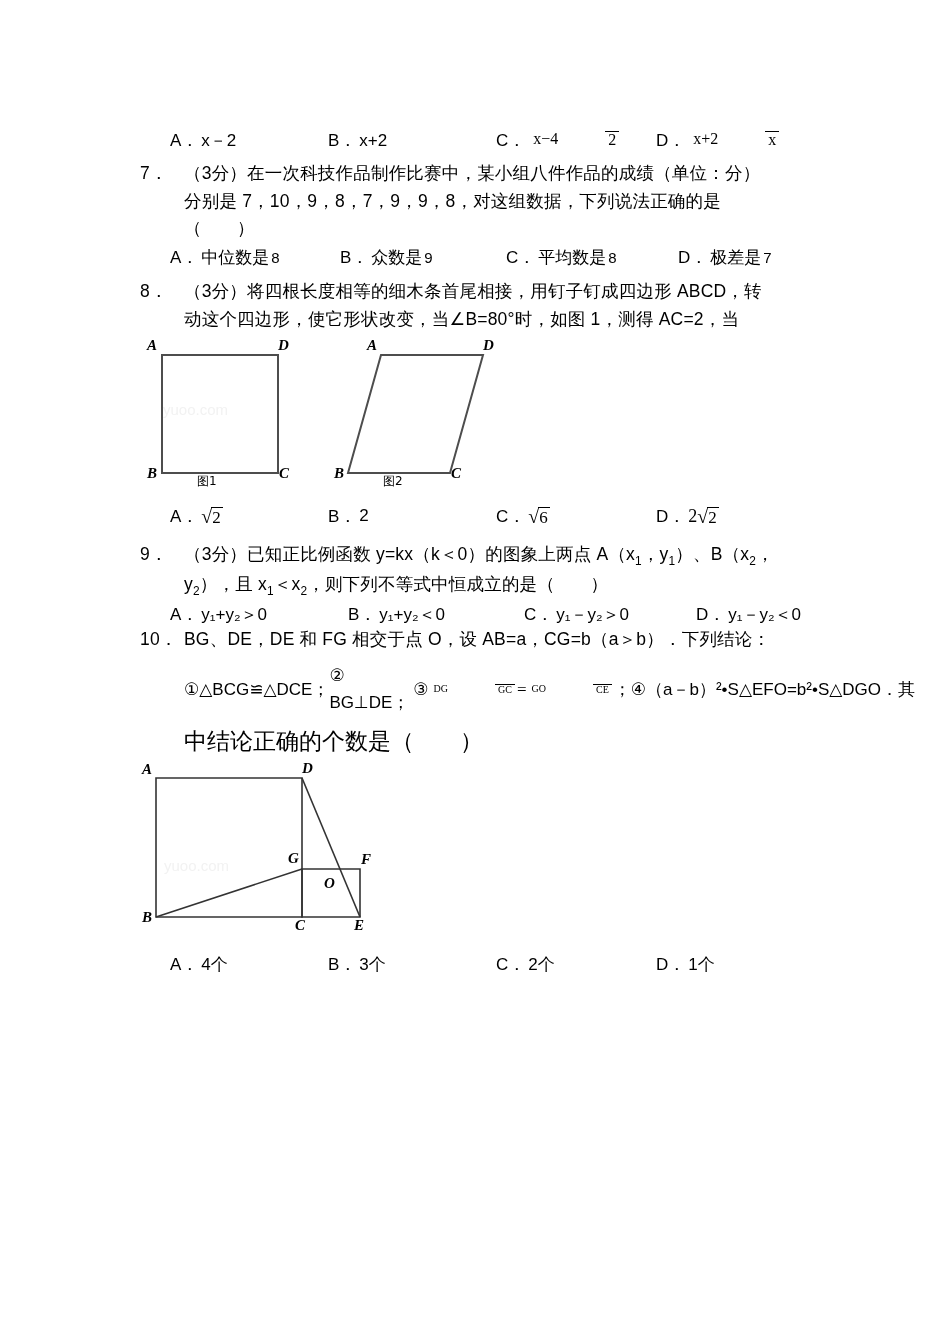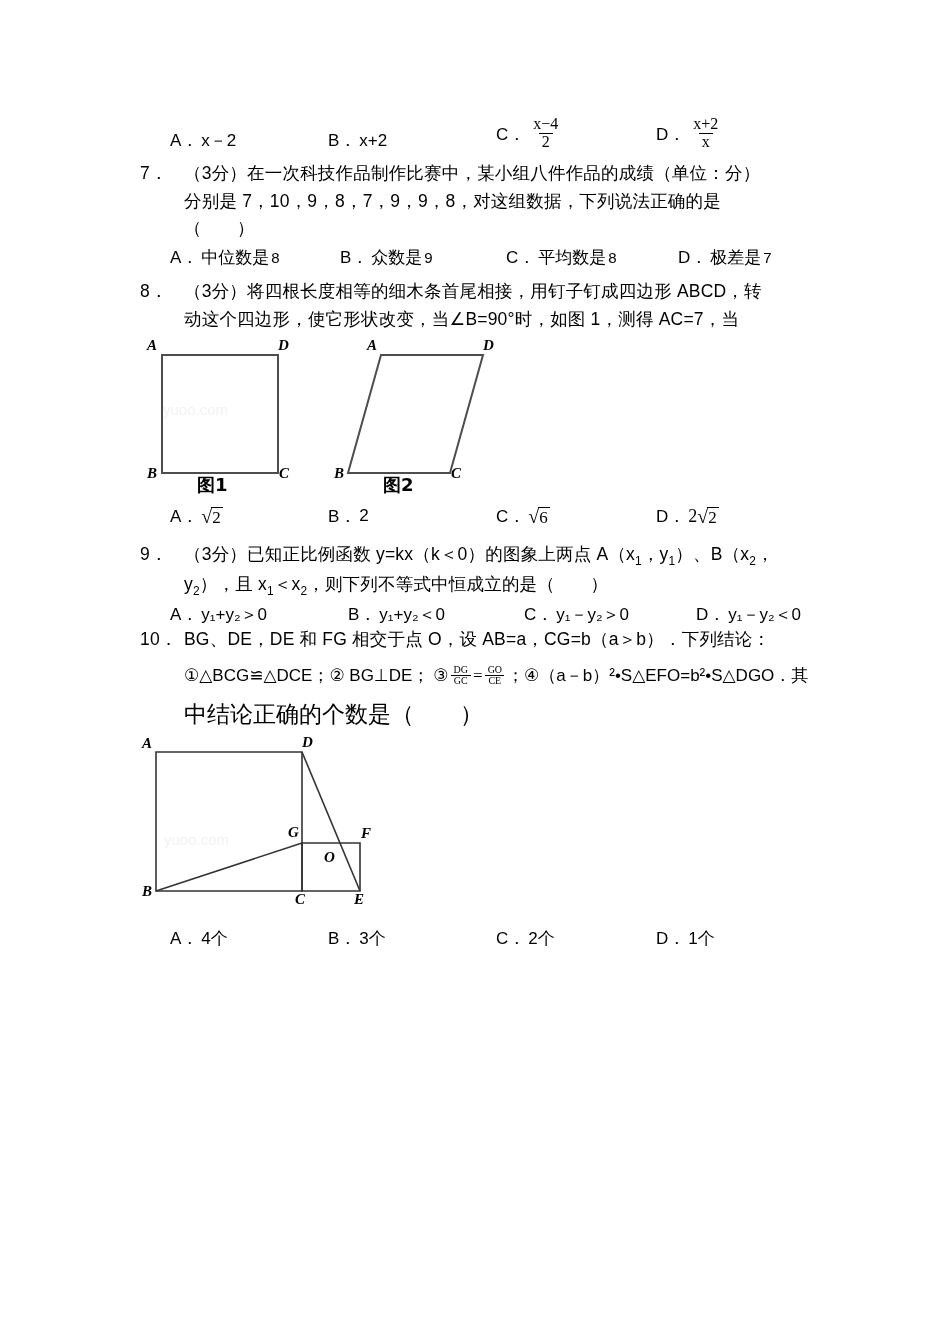--- a/index.html
+++ b/index.html
@@ -68,29 +68,29 @@
   }
   .opt .lab { margin-right: 3px; }
 
   .w1 { width: 158px; }
   .w2 { width: 168px; }
   .w3 { width: 160px; }
 
   
   .frac {
     display: inline-flex;
-    flex-direction: column;
-    align-items: center;
+    flex-direction: row;
     vertical-align: middle;
     font-family: "Liberation Serif", "DejaVu Serif", serif;
     font-size: 16px;
     line-height: 1.05;
     margin: 0 2px;
     position: relative;
     top: -1px;
+    gap: 44px;
   }
   .frac .num { padding: 0 3px; }
   .frac .den { padding: 0 3px; border-top: 1.3px solid #000; }
 
   .frac.small { font-size: 10px; }
 
   
   .rad {
     display: inline-flex;
     align-items: flex-start;
@@ -105,23 +105,22 @@
     margin-left: -1px;
     font-size: 17px;
   }
 
   sub { font-size: 0.68em; }
 
   
   .fig-wrap { position: relative; }
   .fig-label {
     position: absolute;
-    font-size: 18px;
+    font-size: 12px;
     font-family: "DejaVu Sans", sans-serif;
-    font-weight: bold;
   }
   .vlabel {
     position: absolute;
     font-family: "Liberation Serif", "DejaVu Serif", serif;
     font-style: italic;
     font-size: 15px;
     font-weight: 600;
   }
   .watermark {
     position: absolute;
@@ -192,21 +191,21 @@
       <span class="lab">D．</span>
       <span>极差是</span>
       <span style="font-size:15px;margin-left:2px;">7</span>
     </div>
   </div>
 
   <div class="qline" style="margin-top:9px;">
     <div class="qnum">8．</div>
     <div class="qbody">
       <div>（3分）将四根长度相等的细木条首尾相接，用钉子钉成四边形 ABCD，转</div>
-      <div>动这个四边形，使它形状改变，当∠B=90°时，如图 1，测得 AC=7，当</div>
+      <div>动这个四边形，使它形状改变，当∠B=80°时，如图 1，测得 AC=2，当</div>
     </div>
   </div>
 
   <div class="fig-wrap" style="height:160px; margin-top:4px;">
 
     <div style="position:absolute; left:5px; top:0;">
       <svg width="160" height="150" viewBox="0 0 160 150">
         <rect x="17" y="18" width="116" height="118" fill="none" stroke="#4d4d4d" stroke-width="2"></rect>
       </svg>
       <span class="vlabel" style="left:2px; top:0px;">A</span>

